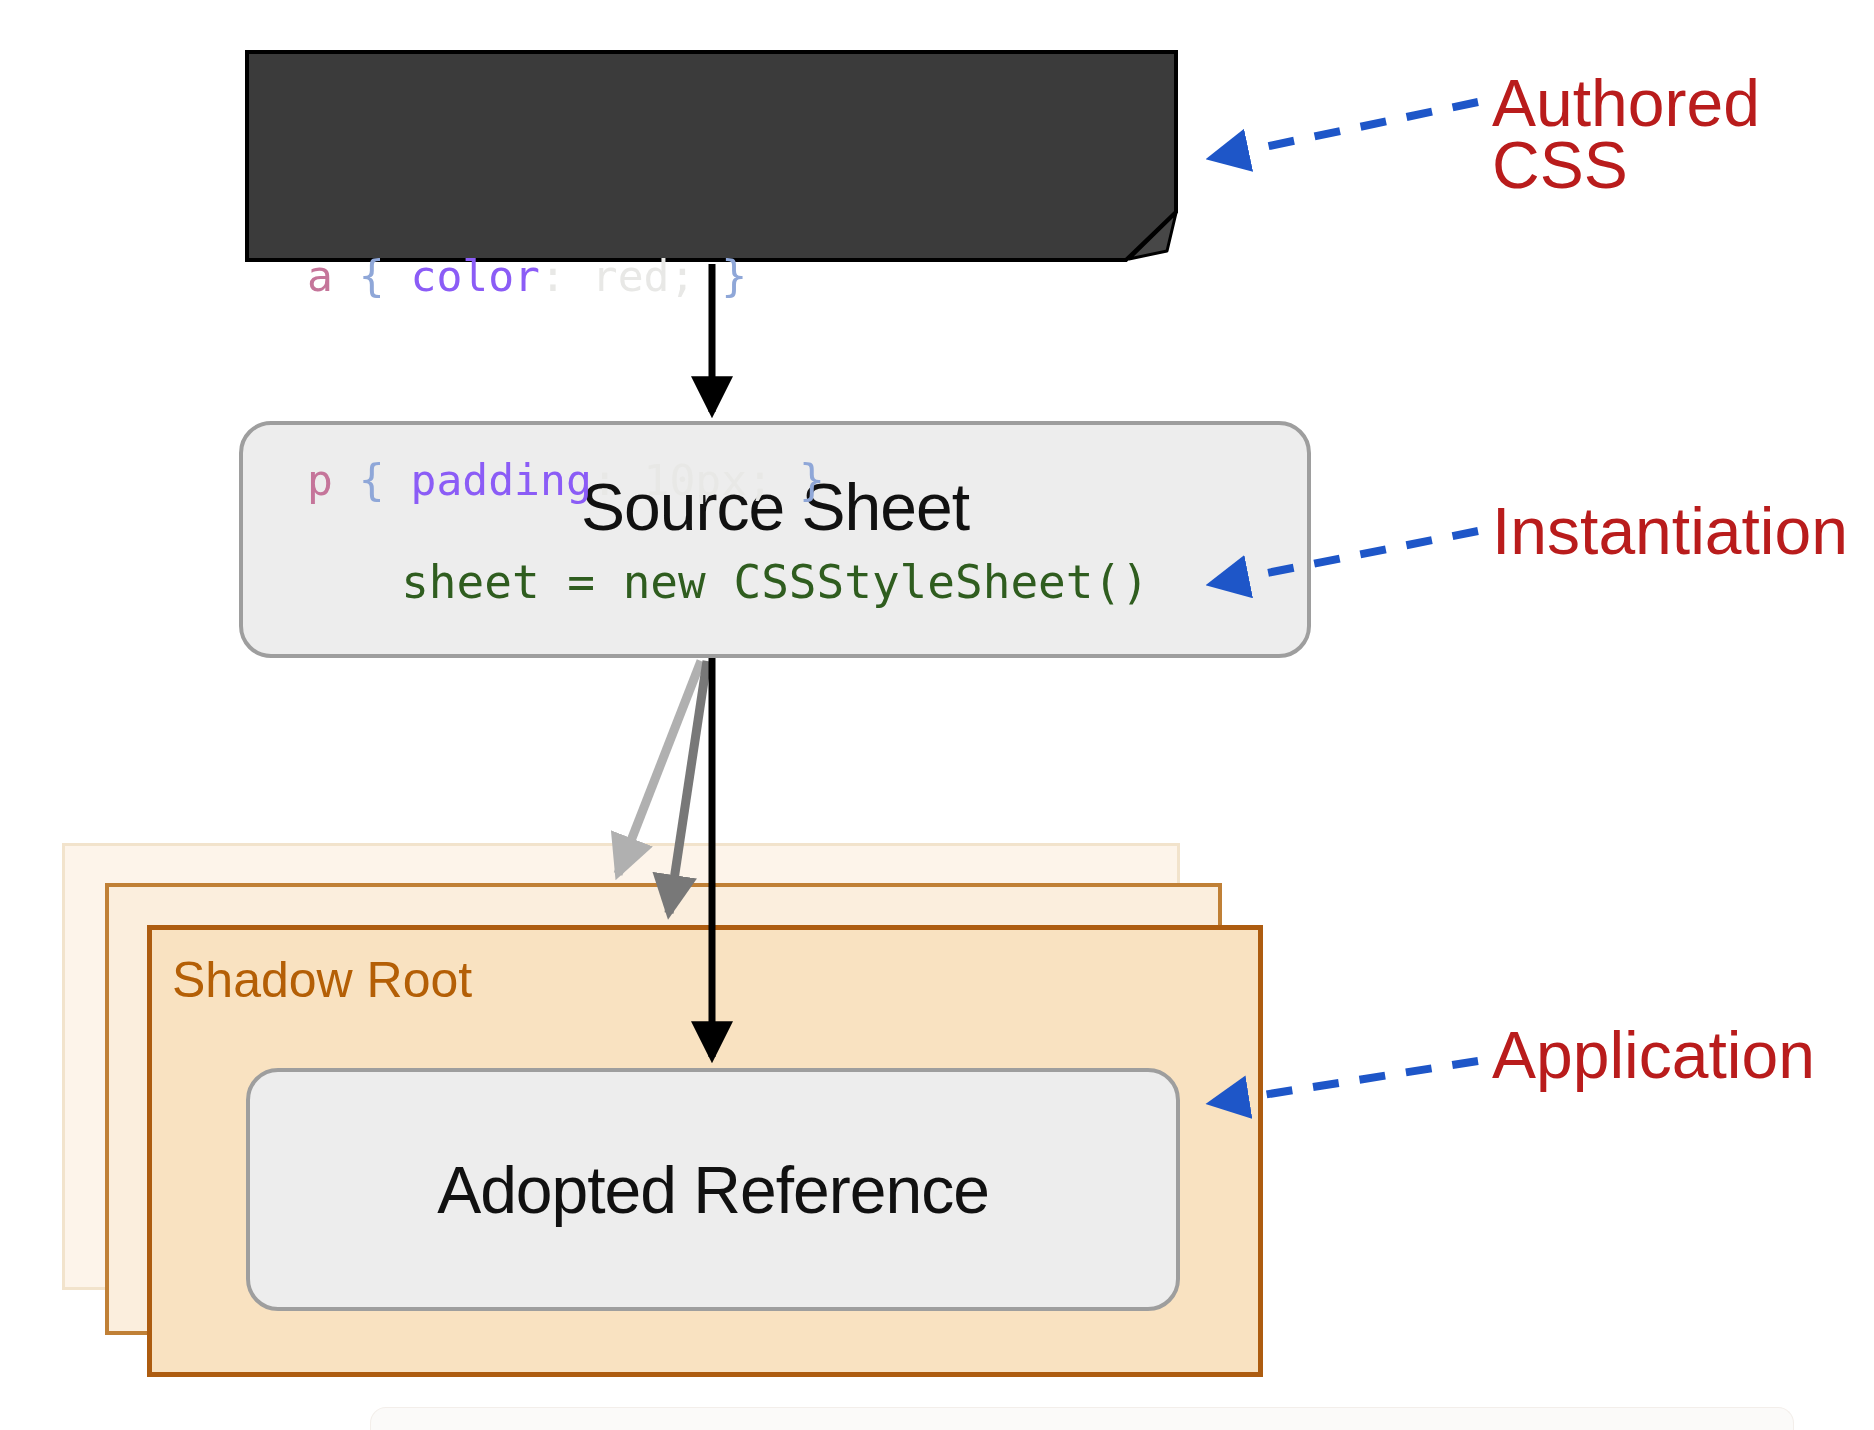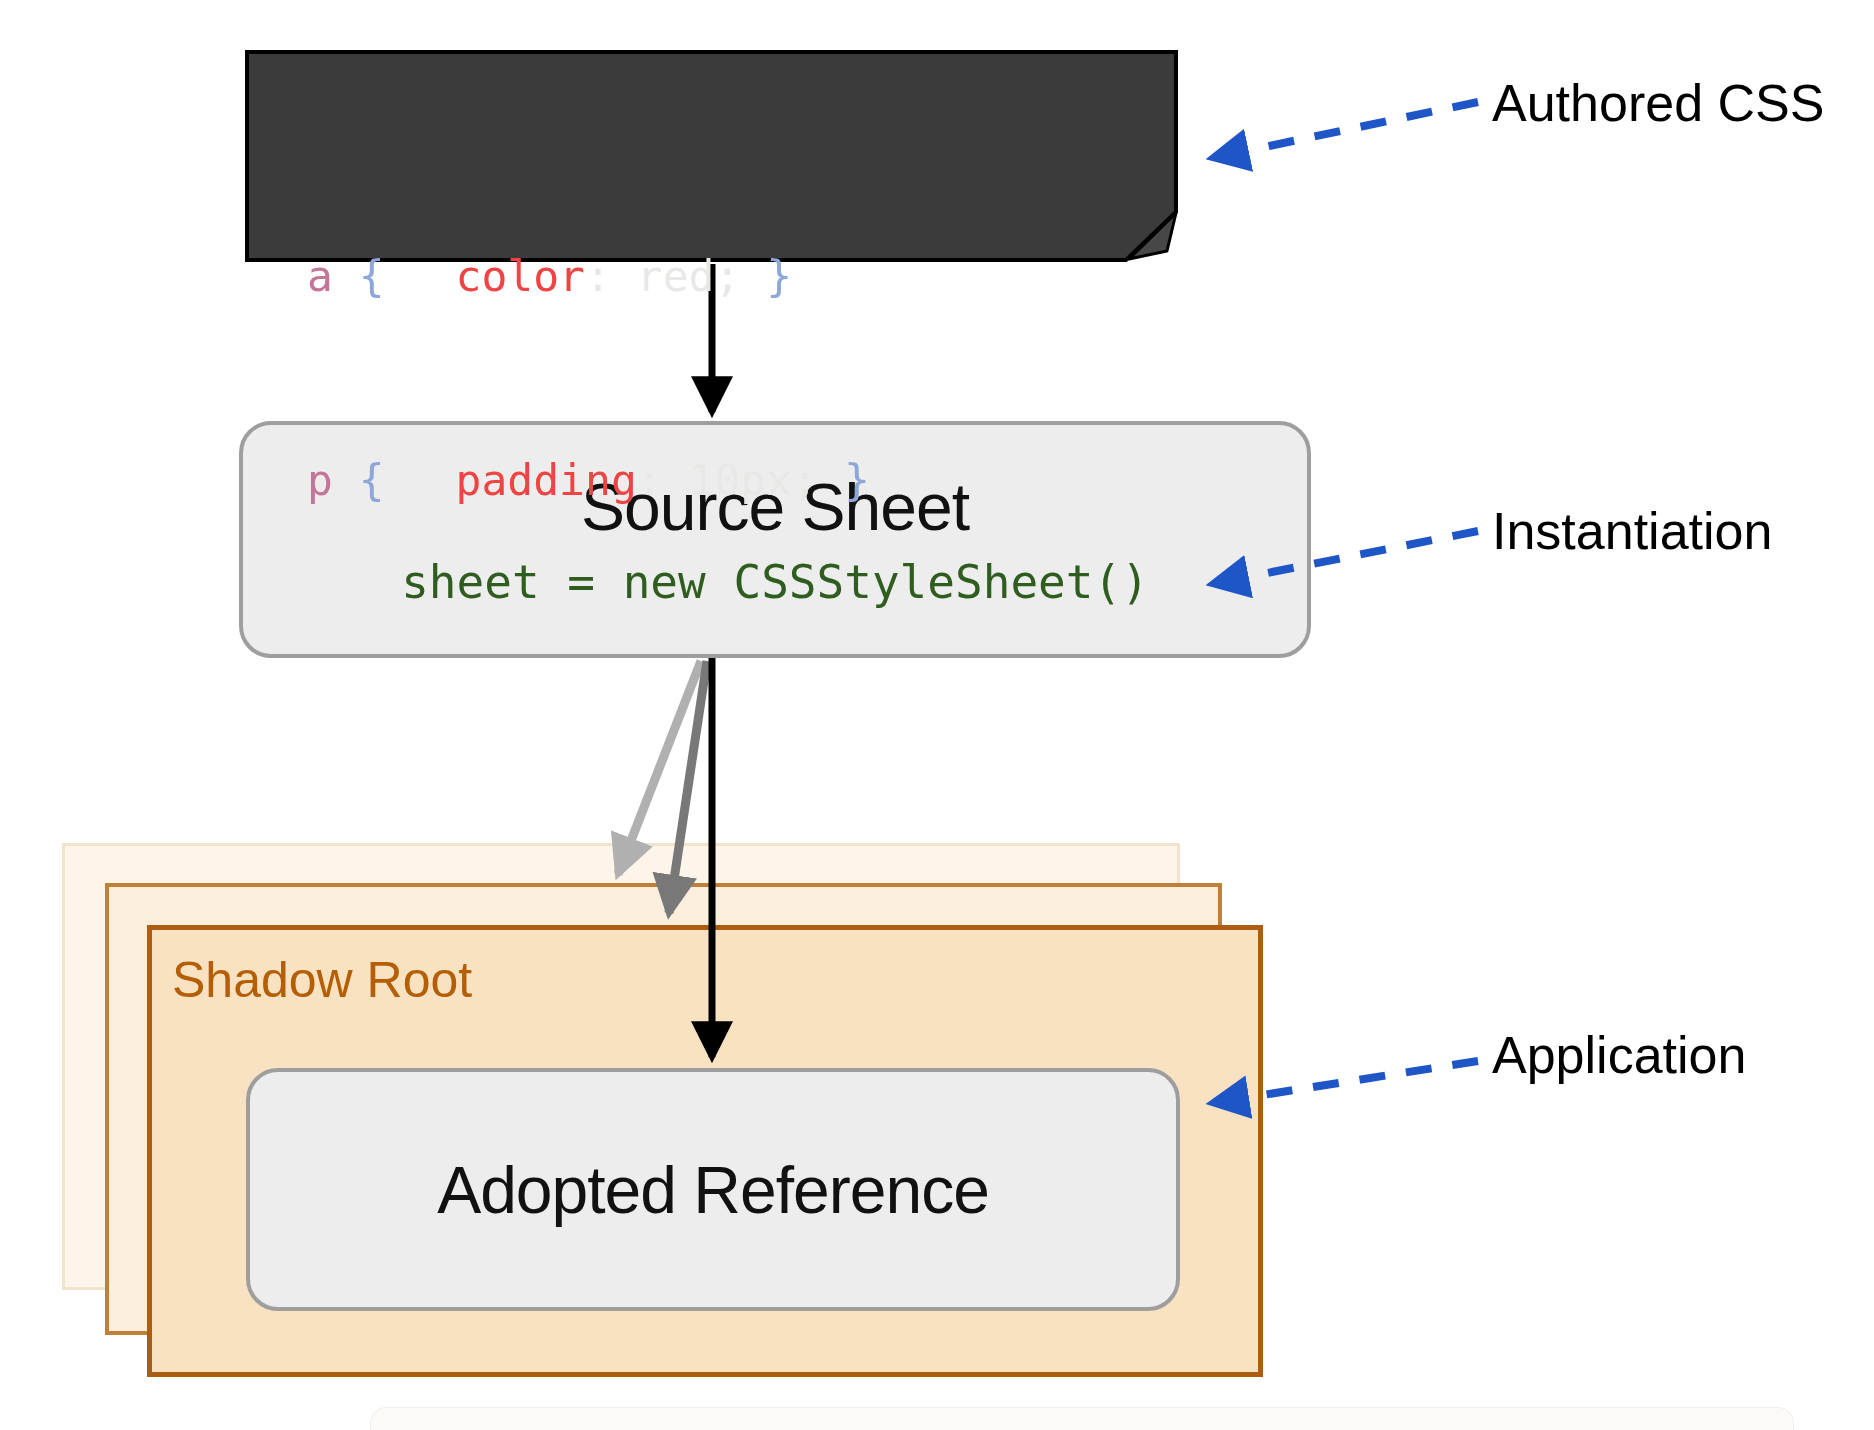--- a/index.html
+++ b/index.html
@@ -8,21 +8,21 @@
     font-family:"Liberation Sans", sans-serif; overflow:hidden;
   }
   
   .authored-code {
     position:absolute; left:307px; top:106px; z-index:5;
     font-family:"DejaVu Sans Mono", monospace; font-size:43px; line-height:68px;
     white-space:pre;
   }
   .tok-selector { color:#c5759a; }
   .tok-brace    { color:#8fa7d8; }
-  .tok-prop     { color:#ef4444;margin-left:45px; }
+  .tok-prop     { color:#8b5cf6; }
   .tok-value    { color:#e8e8e6;margin-top:40px; }
   
   .sheet-box {
     position:absolute; box-sizing:border-box; z-index:3;
     background:#ededed; border:4px solid #9e9e9e; border-radius:32px;
     display:flex; flex-direction:column; align-items:center; justify-content:center;
   }
   .box-source  { left:239px; top:421px;  width:1072px; height:237px; }
   .box-adopted { left:246px; top:1068px; width:934px; height:243px;gap:40px; }
   .box-title {
@@ -46,21 +46,21 @@
     left:147px; top:925px; width:1116px; height:452px; z-index:2;
     background:#f9e2c1; border:5px solid #ad5c10;
   }
   .shadow-root-label {
     position:absolute; left:172px; top:952px; z-index:4;
     color:#b45f06; font-size:50px; line-height:56px;
   }
   
   .annotation {
     position:absolute; left:1492px; z-index:6;
-    color:#000000; font-size:52px; line-height:62px;
+    color:#b91c1c; font-size:66px; line-height:62px;
   }
   .ann-authored      { top:72px;  }
   .ann-instantiation { top:500px; }
   .ann-application   { top:1024px; }
   
   .overlay { position:absolute; left:0; top:0; z-index:4; pointer-events:none; }
   
   .bottom-strip {
     position:absolute; left:370px; top:1407px; width:1422px; height:23px; z-index:0;
     background:#fbfaf9; border:1px solid #f3eeea; border-bottom:none;

